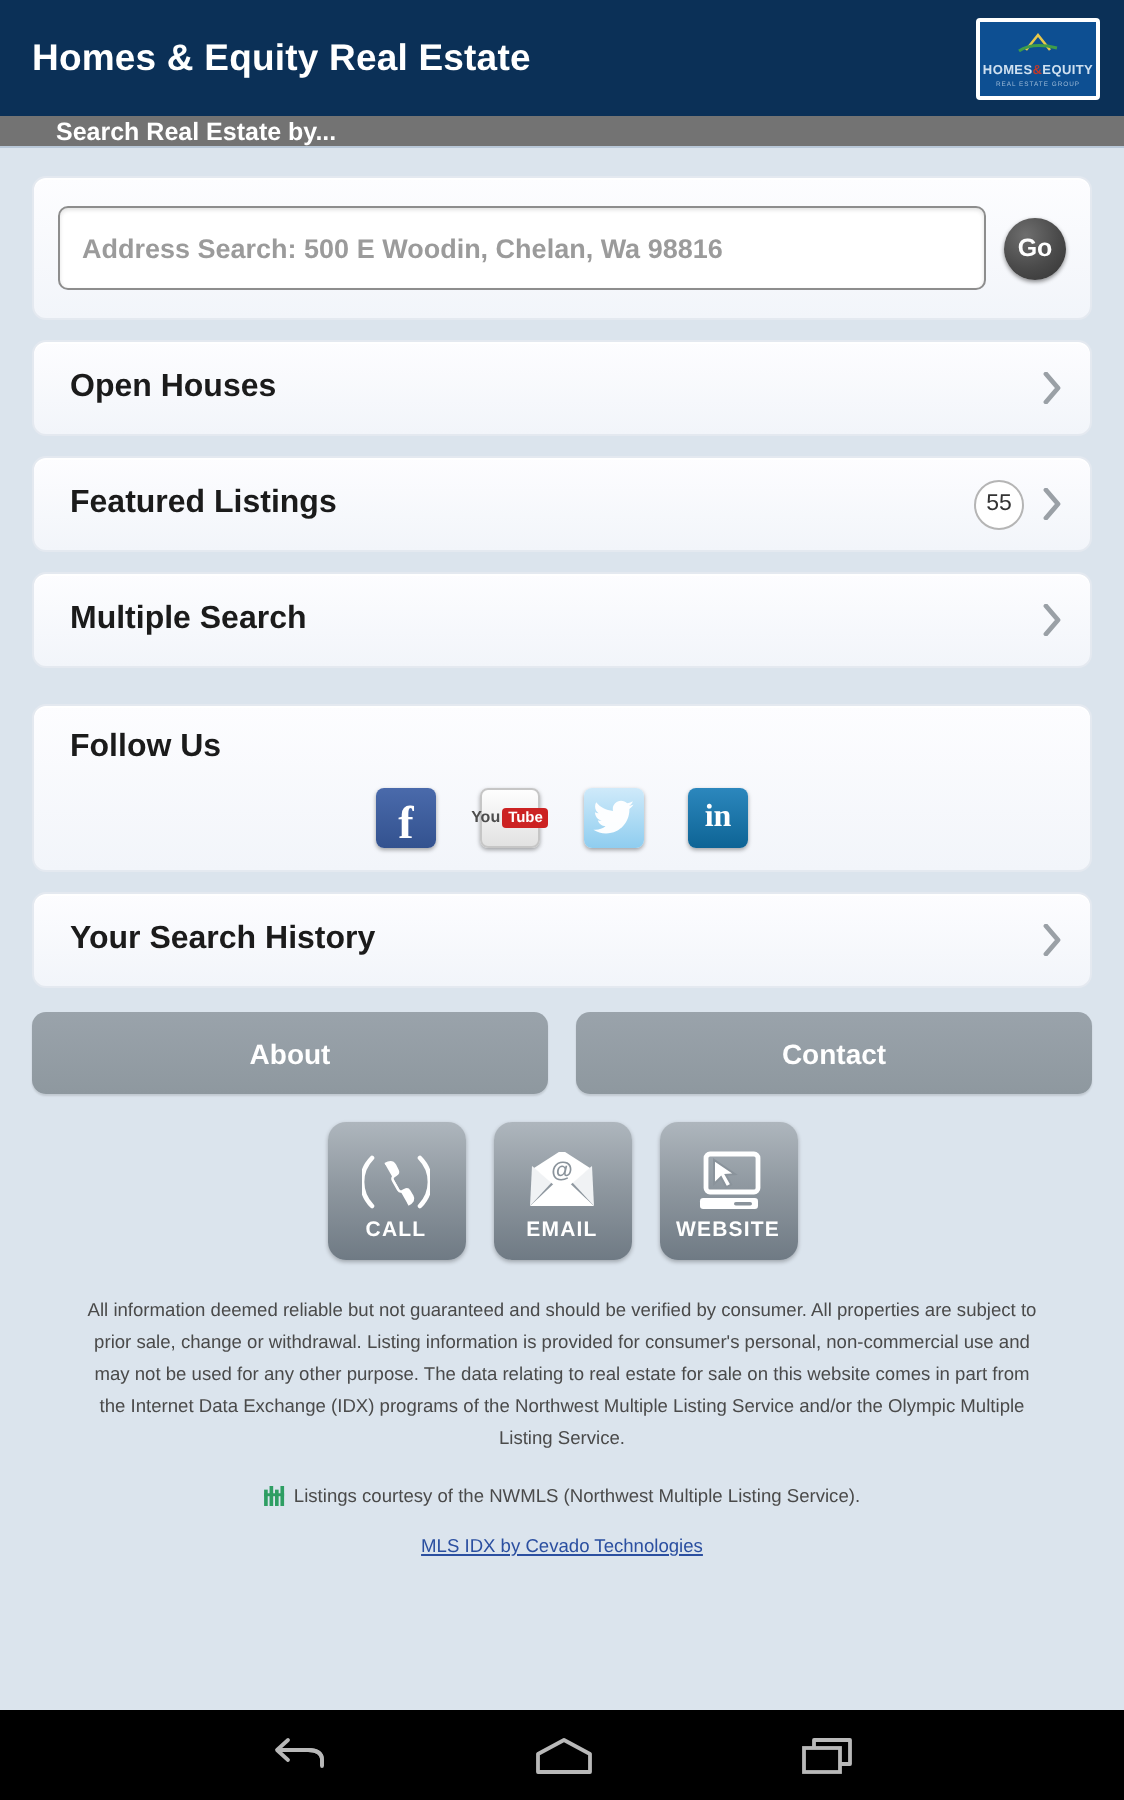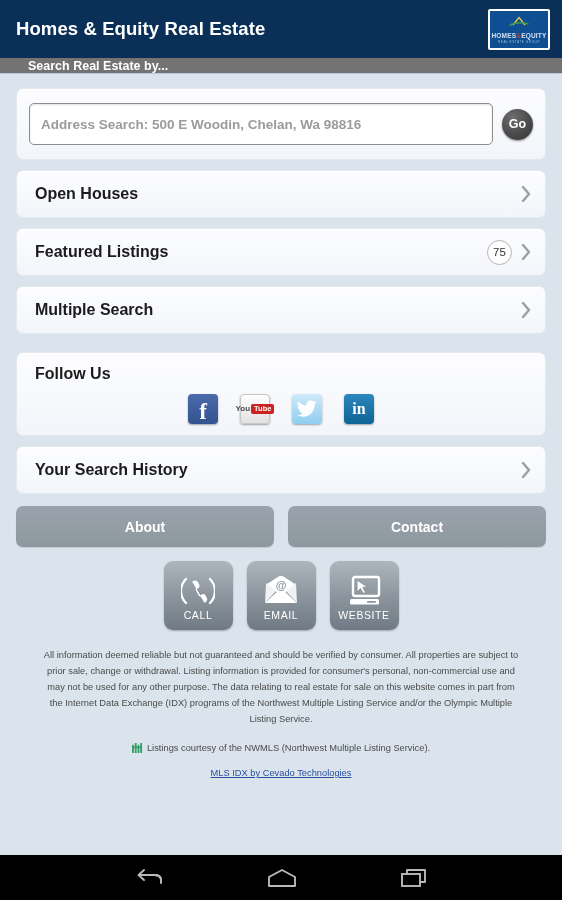--- a/index.html
+++ b/index.html
@@ -108,21 +108,21 @@
 
   
   .tiles { display: flex; justify-content: center; gap: 14px; margin-bottom: 16px; }
   .tile {
     width: 69px; height: 69px; border-radius: 9px; cursor: pointer;
     background: linear-gradient(180deg,#aeb6bd 0%,#8e979f 48%, #6f7a84 100%);
     box-shadow: 0 1px 2px rgba(0,0,0,.28);
     display: flex; flex-direction: column; align-items: center; justify-content: center;
   }
   .tile-ico { height: 40px; display: flex; align-items: center; justify-content: center; }
-  .tile-label { color: #ffffff; font-size: 10.5px; font-weight: normal; letter-spacing: .6px; margin-top: -2px; }
+  .tile-label { color: #ffffff; font-size: 10.5px; font-weight: bold; letter-spacing: .6px; margin-top: -2px; }
 
   
   .disclaimer {
     font-size: 9.3px; color: #4a4a4a; line-height: 1.72; text-align: center;
     padding: 2px 24px 0 24px;
   }
   .mls-line {
     font-size: 9.3px; color: #4a4a4a; text-align: center; margin-top: 15px;
     display: flex; align-items: center; justify-content: center; gap: 4px;
   }
@@ -175,21 +175,21 @@
         <div class="nav-label">Open Houses</div>
         <svg class="chev" viewBox="0 0 10 16">
           <path d="M2 1 L8 8 L2 15" fill="none" stroke="#9aa0a6" stroke-width="2.4" stroke-linecap="round" stroke-linejoin="round"></path>
         </svg>
       </div>
     </div>
 
     <div class="card">
       <div class="nav-row">
         <div class="nav-label">Featured Listings</div>
-        <div class="badge">75</div>
+        <div class="badge">55</div>
         <svg class="chev" viewBox="0 0 10 16">
           <path d="M2 1 L8 8 L2 15" fill="none" stroke="#9aa0a6" stroke-width="2.4" stroke-linecap="round" stroke-linejoin="round"></path>
         </svg>
       </div>
     </div>
 
     <div class="card">
       <div class="nav-row">
         <div class="nav-label">Multiple Search</div>
         <svg class="chev" viewBox="0 0 10 16">

